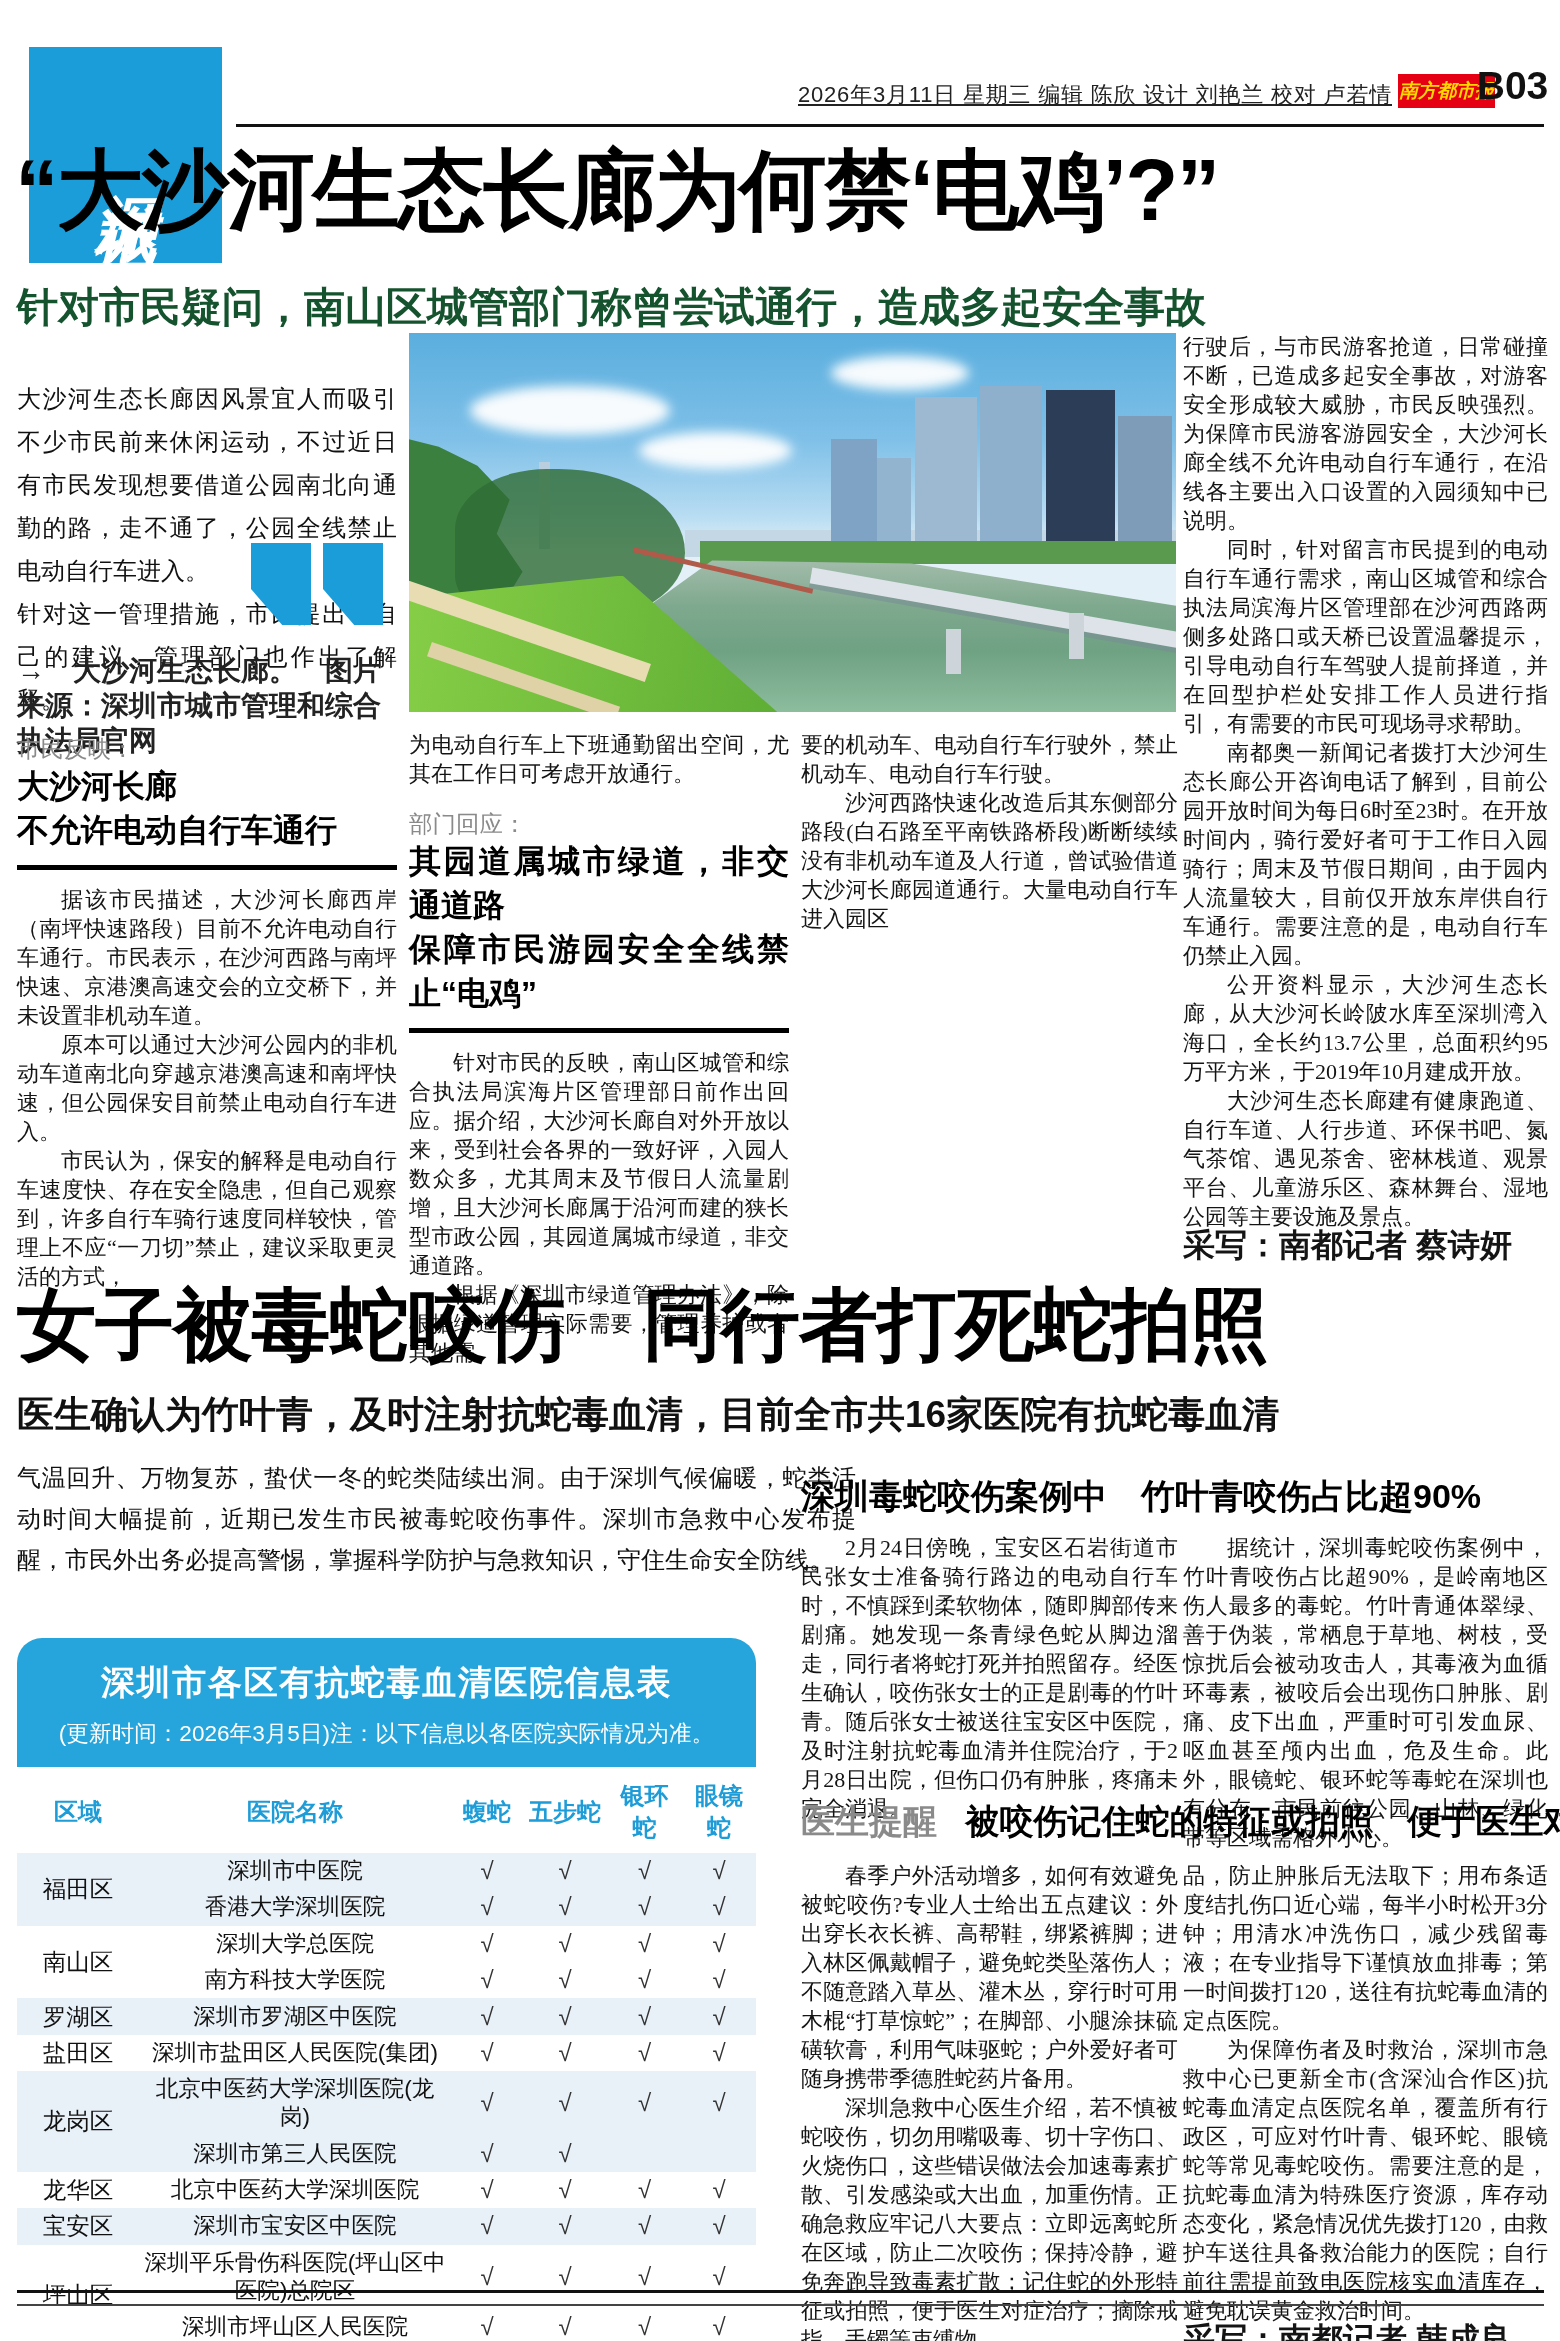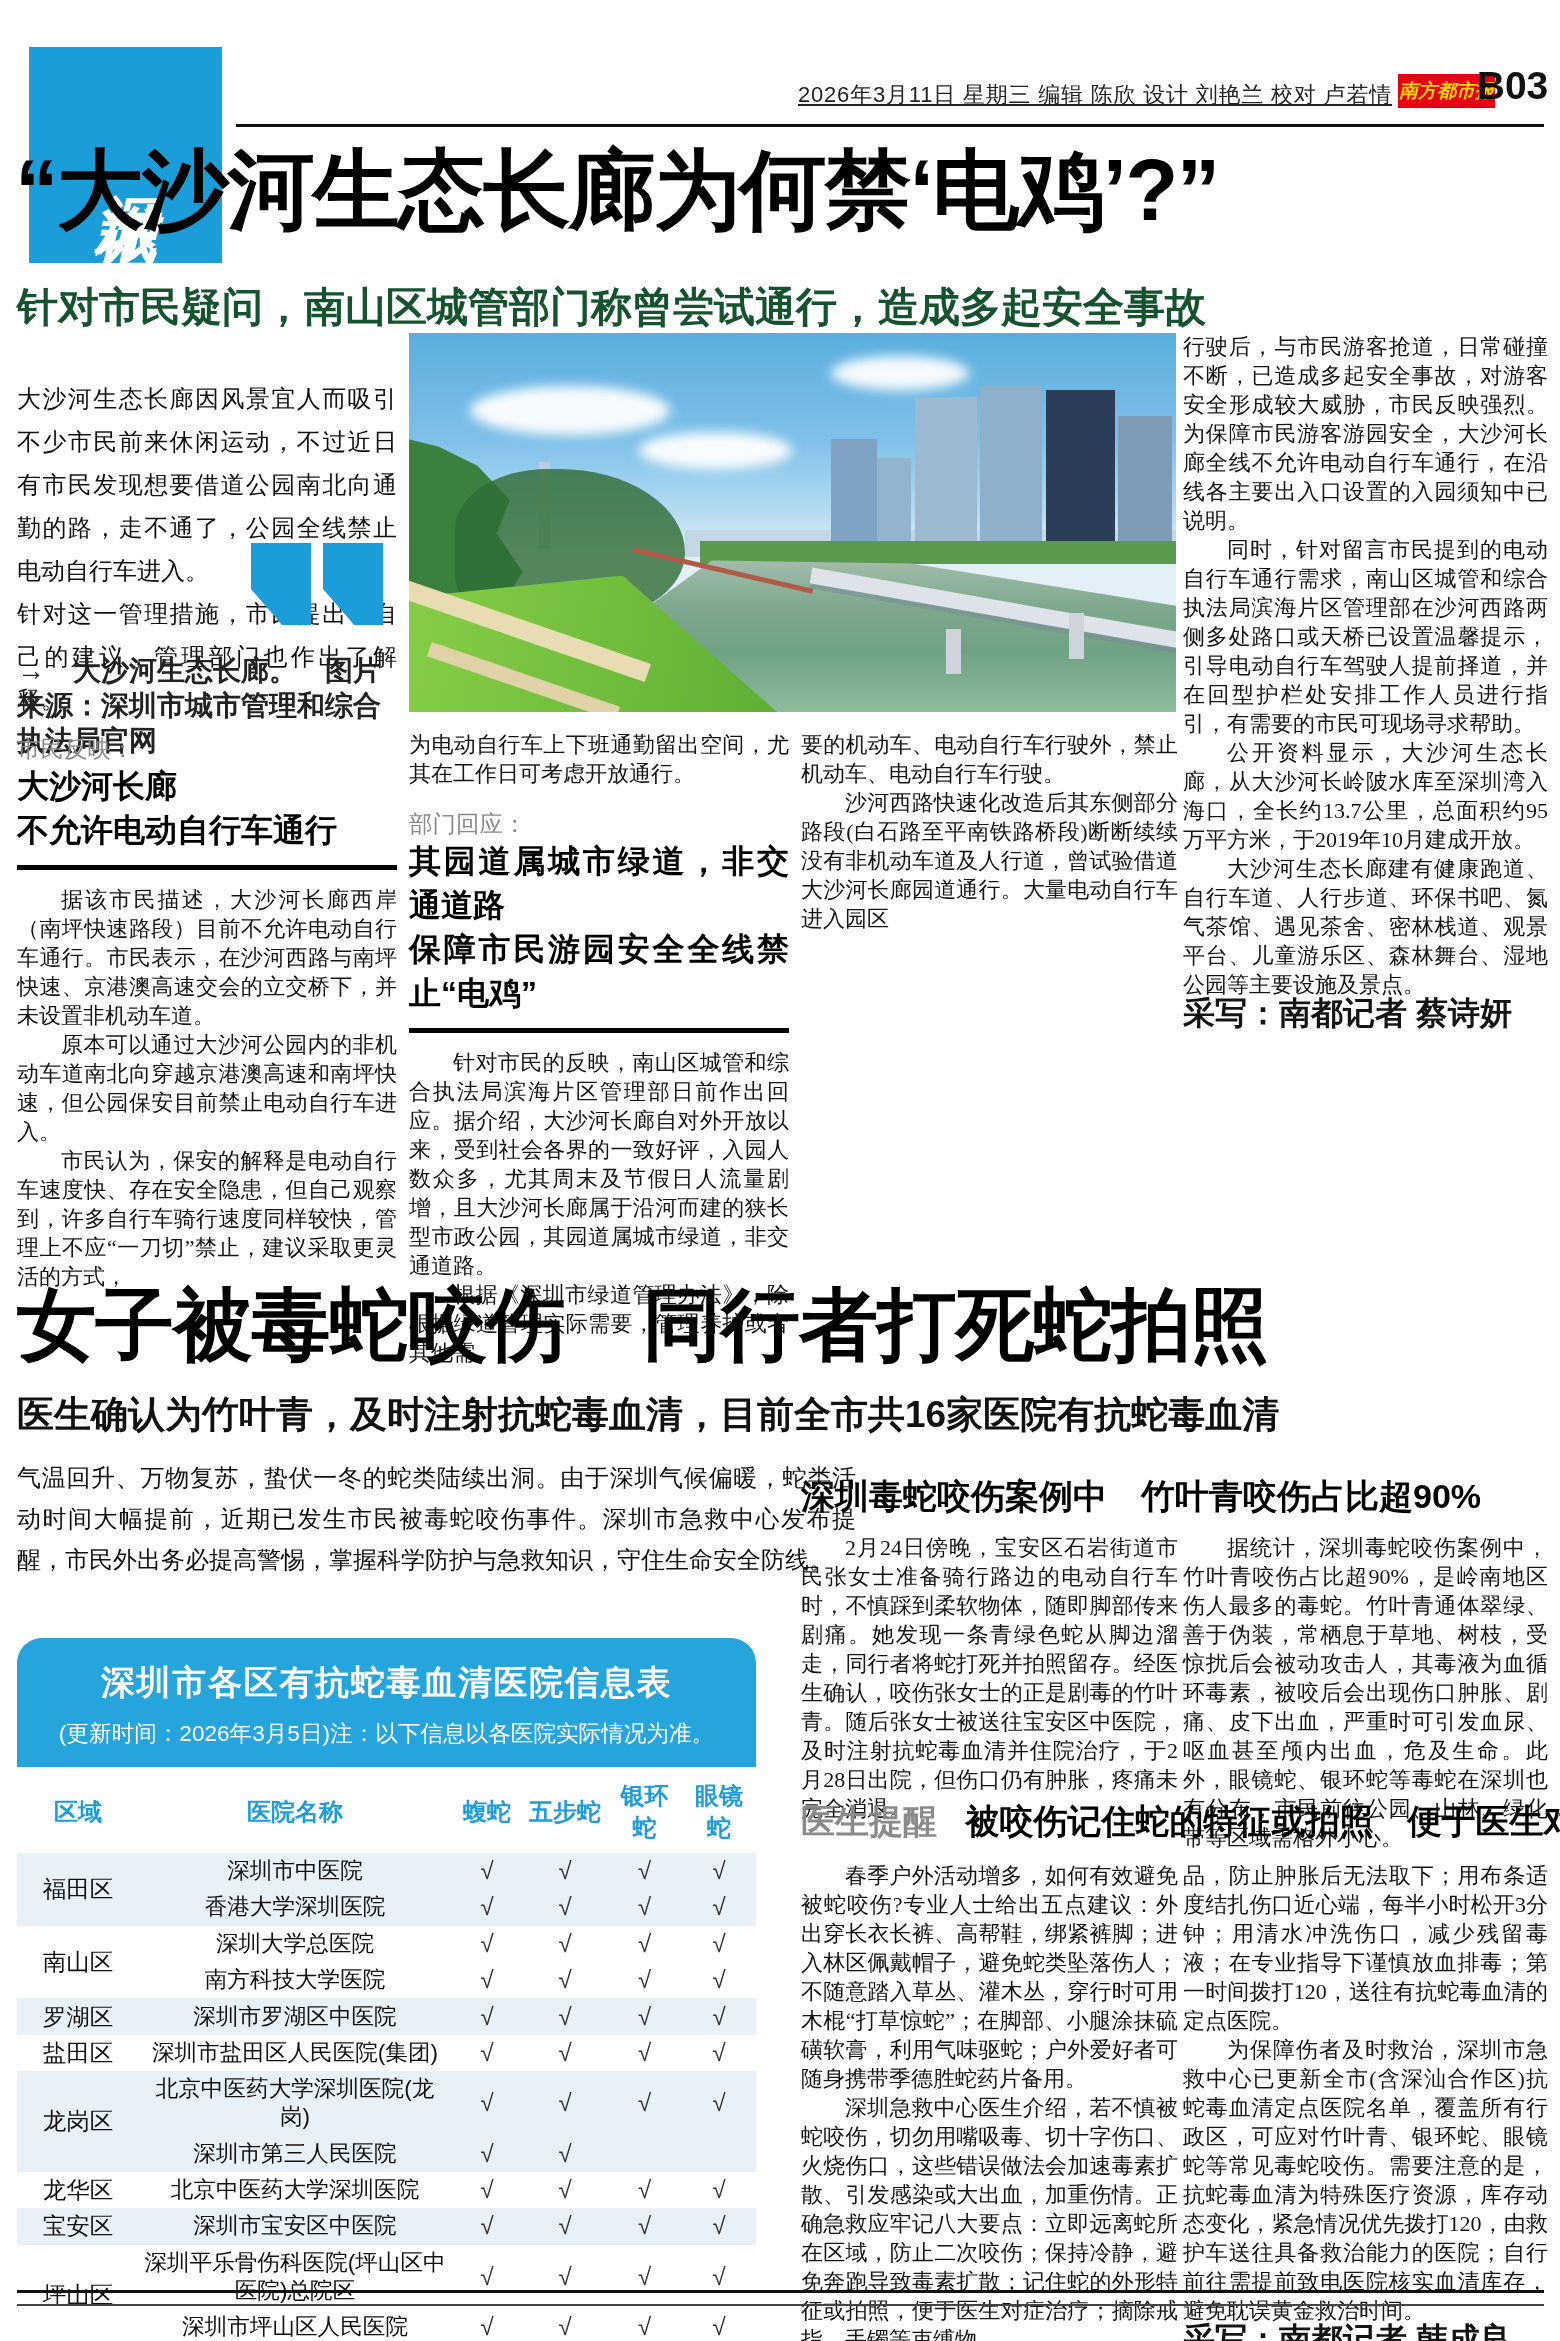--- a/index.html
+++ b/index.html
@@ -175,20 +175,21 @@
   </div>
 
   <div class="news-col col3">
     <p class="lead">要的机动车、电动自行车行驶外，禁止机动车、电动自行车行驶。</p>
     <p class="para">沙河西路快速化改造后其东侧部分路段(白石路至平南铁路桥段)断断续续没有非机动车道及人行道，曾试验借道大沙河长廊园道通行。大量电动自行车进入园区</p>
   </div>
 
   <div class="news-col col4">
     <p class="lead">行驶后，与市民游客抢道，日常碰撞不断，已造成多起安全事故，对游客安全形成较大威胁，市民反映强烈。为保障市民游客游园安全，大沙河长廊全线不允许电动自行车通行，在沿线各主要出入口设置的入园须知中已说明。</p>
     <p class="para">同时，针对留言市民提到的电动自行车通行需求，南山区城管和综合执法局滨海片区管理部在沙河西路两侧多处路口或天桥已设置温馨提示，引导电动自行车驾驶人提前择道，并在回型护栏处安排工作人员进行指引，有需要的市民可现场寻求帮助。</p>
+    <p class="para">南都奥一新闻记者拨打大沙河生态长廊公开咨询电话了解到，目前公园开放时间为每日6时至23时。在开放时间内，骑行爱好者可于工作日入园骑行；周末及节假日期间，由于园内人流量较大，目前仅开放东岸供自行车通行。需要注意的是，电动自行车仍禁止入园。</p>
     <p class="para">公开资料显示，大沙河生态长廊，从大沙河长岭陂水库至深圳湾入海口，全长约13.7公里，总面积约95万平方米，于2019年10月建成开放。</p>
     <p class="para">大沙河生态长廊建有健康跑道、自行车道、人行步道、环保书吧、氮气茶馆、遇见茶舍、密林栈道、观景平台、儿童游乐区、森林舞台、湿地公园等主要设施及景点。</p>
     <p class="byline">采写：南都记者 蔡诗妍</p>
   </div>
 
   <div class="headline2">女子被毒蛇咬伤　同行者打死蛇拍照</div>
   <div class="subhead2">医生确认为竹叶青，及时注射抗蛇毒血清，目前全市共16家医院有抗蛇毒血清</div>
   <div class="intro2">气温回升、万物复苏，蛰伏一冬的蛇类陆续出洞。由于深圳气候偏暖，蛇类活动时间大幅提前，近期已发生市民被毒蛇咬伤事件。深圳市急救中心发布提醒，市民外出务必提高警惕，掌握科学防护与急救知识，守住生命安全防线。</div>
 
   <div class="snake-table">

